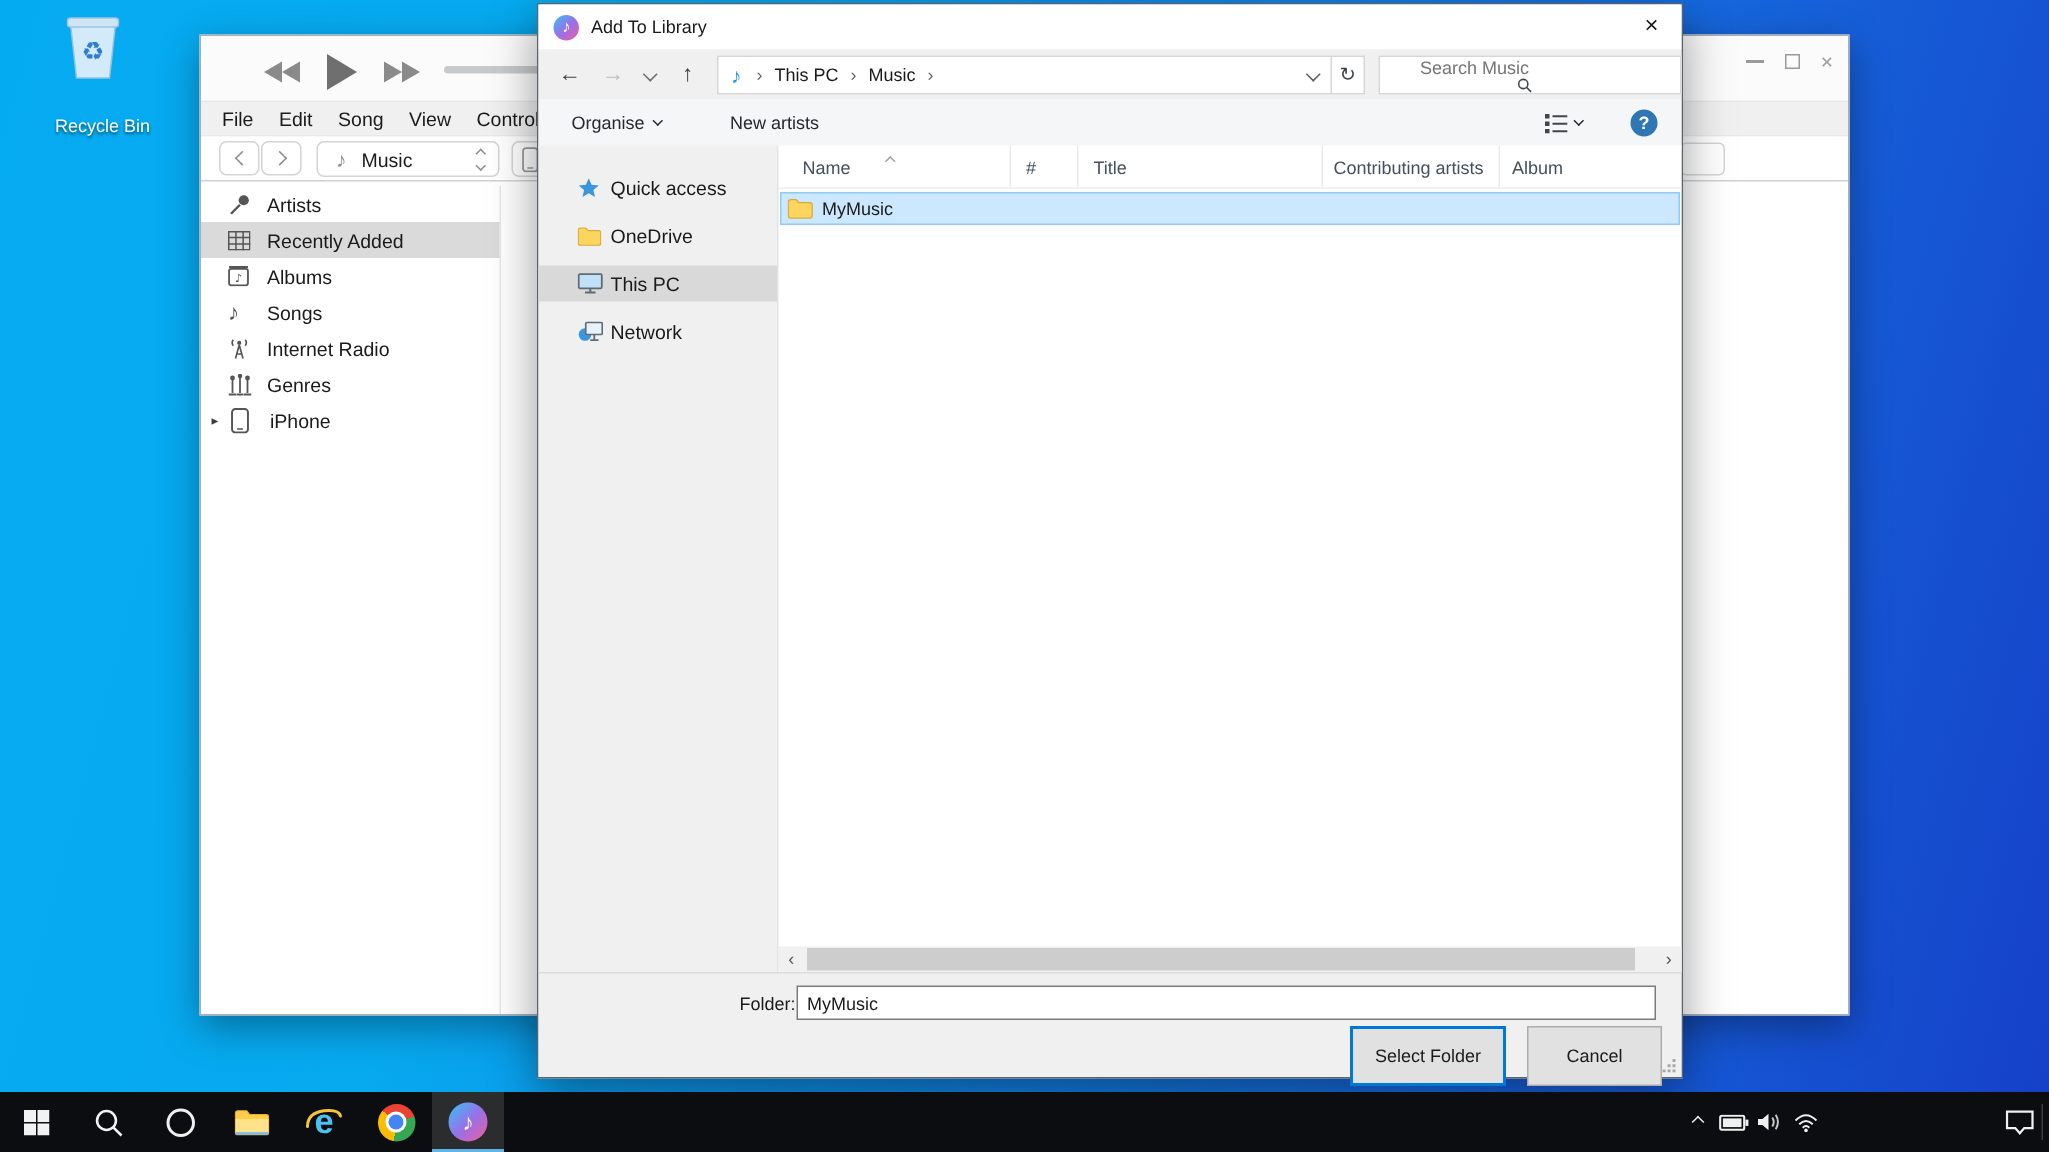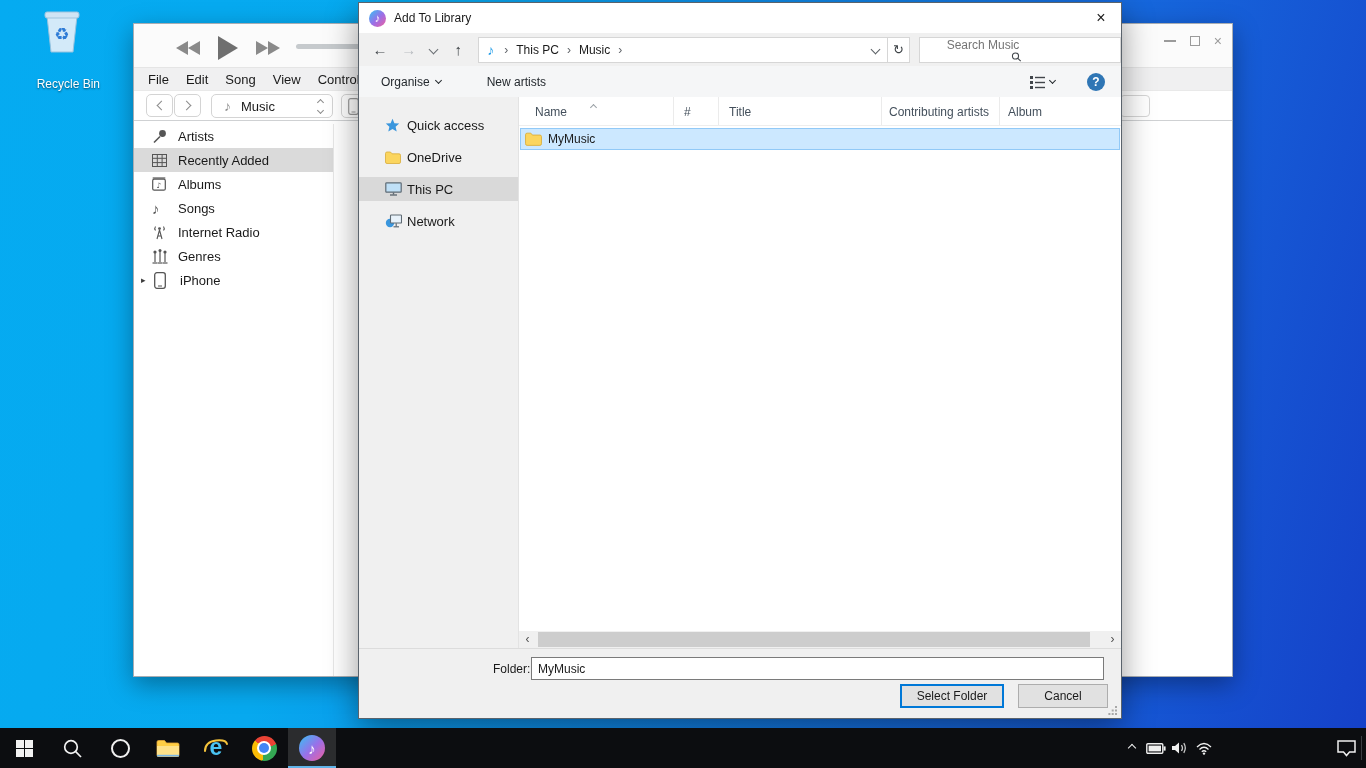--- a/index.html
+++ b/index.html
@@ -92,21 +92,21 @@
   .frow .ic { margin-left:4px; margin-right:6px; display:flex; }
   .hscroll { position:absolute; left:0; right:0; bottom:0; height:17px; background:#f0f0f0;
     display:flex; align-items:center; }
   .harrow { width:17px; text-align:center; color:#505050; font-size:12px; line-height:17px; }
   .hthumb { position:absolute; left:19px; width:552px; top:1px; height:15px; background:#cdcdcd; }
   .dlg-footer { position:absolute; left:0; right:0; bottom:0; height:70px; background:#f0f0f0;
     border-top:1px solid #dcdcdc; }
   .flabel { position:absolute; left:134px; top:13px; font-size:12px; }
   .finput { position:absolute; left:172px; top:8px; width:573px; height:23px; border:1px solid #7a7a7a;
     font:12px "Liberation Sans",sans-serif; padding-left:6px; background:#fff; color:#1a1a1a; }
-  .btn { position:absolute; top:35px; height:24px; background:#e1e1e1; font-size:12px;
+  .btn { position:absolute; top:35px; height:40px; background:#e1e1e1; font-size:12px;
     display:flex; align-items:center; justify-content:center; }
   .btn.primary { left:541px; width:104px; border:2px solid #0078d7; }
   .btn.plain { left:659px; width:90px; border:1px solid #adadad; }
   .grip { position:absolute; right:3px; bottom:3px; width:10px; height:10px; }
 
   
   .taskbar { position:absolute; left:0; bottom:0; width:1366px; height:40px; background:#0c0d10; display:flex; }
   .tcell { width:48px; height:40px; display:flex; align-items:center; justify-content:center; position:relative; }
   .tcell.active { background:rgba(255,255,255,.13); }
   .tcell.active::after { content:""; position:absolute; left:0; right:0; bottom:0; height:2px; background:#61b4e8; }

